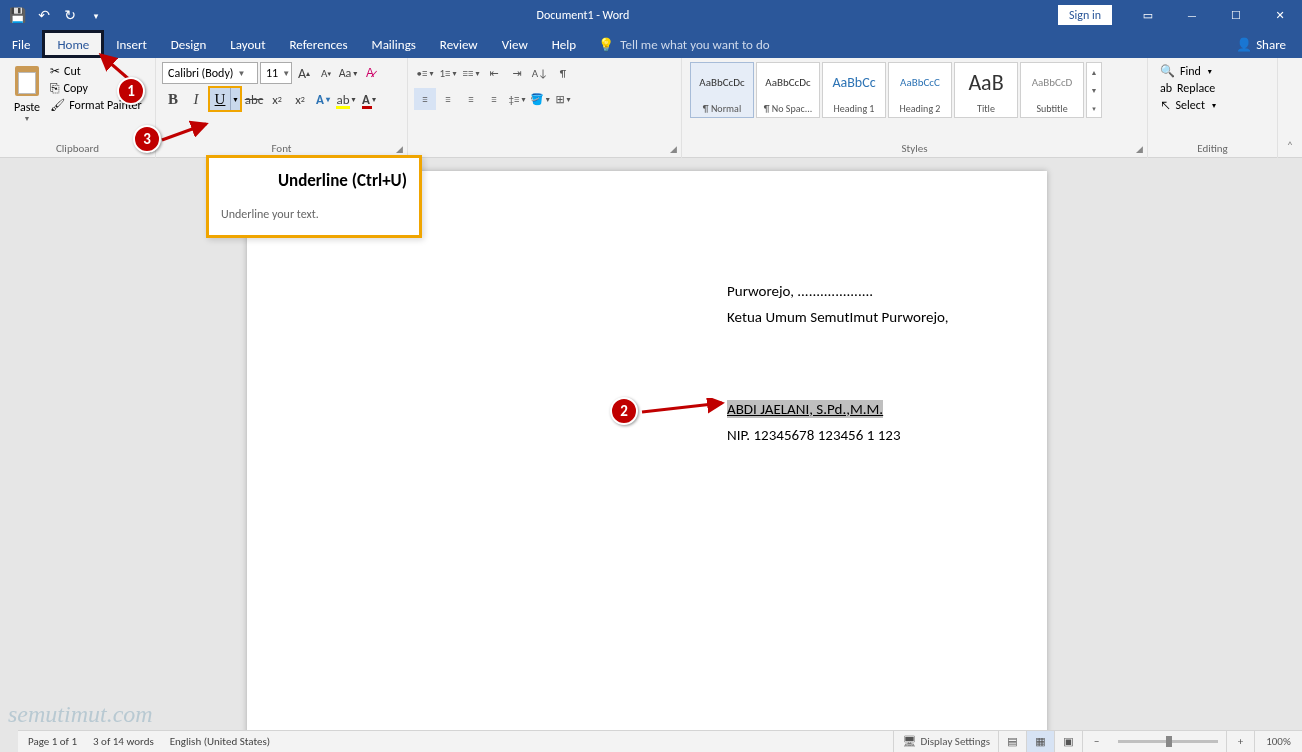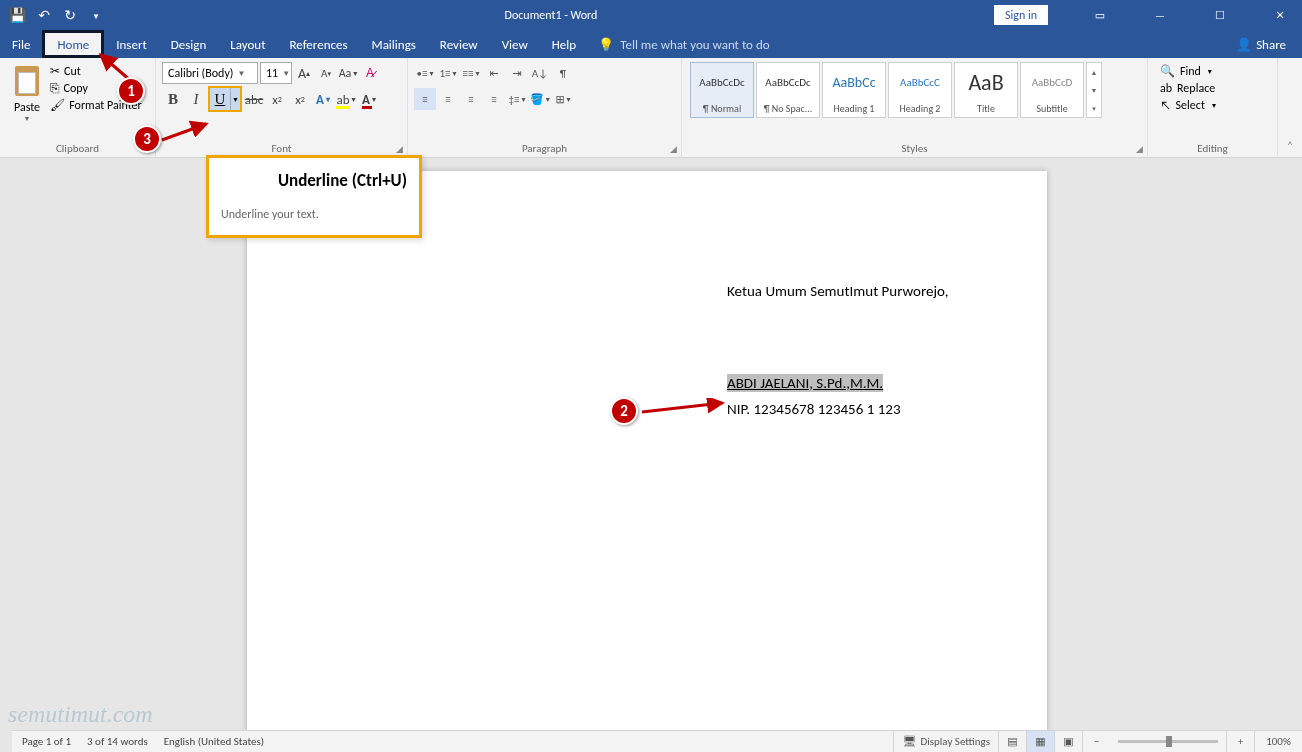--- a/index.html
+++ b/index.html
@@ -1,21 +1,21 @@
 <!DOCTYPE html>
 <html><head>
 <meta charset="utf-8">
 <style>
 * { margin:0; padding:0; box-sizing:border-box; font-family:"Segoe UI","Calibri",sans-serif; }
 body { width:1302px; height:752px; background:#e6e6e6; position:relative; overflow:hidden; font-size:12px; }
 .titlebar { height:30px; background:#2b579a; display:flex; align-items:center; color:#fff; }
 .qat { display:flex; align-items:center; gap:2px; padding-left:6px; }
 .qat-item { width:24px; height:24px; display:flex; align-items:center; justify-content:center; font-size:14px; }
 .title-center { flex:1; text-align:center; font-size:12px; }
-.win-controls { display:flex; align-items:center; gap:16px; }
+.win-controls { display:flex; align-items:center; gap:0; }
 .signin { background:#fff; color:#2b579a; font-size:12px; padding:2px 10px; margin-right:14px; border:1px solid #fff; }
 .win-btn { width:44px; height:30px; display:flex; align-items:center; justify-content:center; font-size:11px; }
 .menubar { height:28px; background:#2b579a; display:flex; align-items:center; color:#fff; position:relative; }
 .menuitem { padding:0 12px; height:28px; display:flex; align-items:center; font-size:13px; }
 .menuitem.home { color:#2b579a; background:#f3f3f3; border:3px solid #0f172a; margin:-3px 0; }
 .tellme { display:flex; align-items:center; margin-left:10px; color:#cdd8ea; font-size:13px; }
 .tellme-icon { margin-right:6px; }
 .share { margin-left:auto; margin-right:16px; display:flex; align-items:center; font-size:13px; }
 
 .ribbon { height:100px; background:#f3f3f3; border-bottom:1px solid #d4d4d4; display:flex; }
@@ -76,21 +76,21 @@
 
 .tooltip { position:absolute; left:206px; top:155px; width:216px; border:3px solid #f0a500; background:#fff; padding:12px 12px 14px 12px; box-shadow:2px 2px 6px rgba(0,0,0,0.15); z-index:50;}
 .tooltip-title { font-weight:bold; font-size:17px; margin-bottom:16px;text-align:right; }
 .tooltip-desc { font-size:12px; color:#666; }
 
 .marker { position:absolute; width:28px; height:28px; border-radius:50%; background:#c00000; border:2px solid #fff; box-shadow:1px 1px 3px rgba(0,0,0,0.4); color:#fff; font-weight:bold; display:flex; align-items:center; justify-content:center; font-size:15px; z-index:60;}
 .arrow { position:absolute; z-index:55; }
 
 .watermark { position:absolute; left:8px; bottom:24px; color:#b8c9d2; font-family:"Segoe Script","Brush Script MT",cursive; font-size:24px; font-style:italic; }
 
-.statusbar { position:absolute; bottom:0; left:12px; right:0; height:22px; background:#f3f3f3; border-top:1px solid #d4d4d4; display:flex; align-items:center; font-size:11px; color:#444; padding:0 0 0 10px;text-align:center; }
+.statusbar { position:absolute; bottom:0; left:18px; right:0; height:22px; background:#f3f3f3; border-top:1px solid #d4d4d4; display:flex; align-items:center; font-size:11px; color:#444; padding:0 0 0 10px;text-align:center; }
 .status-seg { margin-right:16px; }
 .status-right { margin-left:auto; display:flex; align-items:center; gap:0; height:22px; }
 .sr-btn { width:28px; height:22px; display:flex; align-items:center; justify-content:center; border-left:1px solid #d4d4d4; font-size:11px; color:#555; }
 .zoom-slider { width:100px; height:3px; background:#c0c0c0; position:relative; margin:0 8px; }
 .zoom-thumb { position:absolute; left:48px; top:-4px; width:6px; height:11px; background:#888; }
 .chev { font-size:8px; margin-left:2px; }
 svg { display:block; }
 </style>
 </head>
 <body>
@@ -219,21 +219,20 @@
       <div class="prow" style="margin-top:4px;">
         <div class="pbtn" style="background:#d7e3f4;">≡</div>
         <div class="pbtn">≡</div>
         <div class="pbtn">≡</div>
         <div class="pbtn">≡</div>
         <div class="pbtn">‡≡<span class="chev">▾</span></div>
         <div class="pbtn">🪣<span class="chev">▾</span></div>
         <div class="pbtn">⊞<span class="chev">▾</span></div>
       </div>
     </div>
-    <div class="group-label">Paragraph</div>
     <div class="dlgicon">◢</div>
   </div>
 
   <div class="group stylesgroup">
     <div class="group-body">
       <div class="styles-strip">
         <div class="style-box selected">
           <div class="style-preview">AaBbCcDc</div>
           <div class="style-name">¶ Normal</div>
         </div>
@@ -293,20 +292,21 @@
 </div>
 
 <div class="tooltip">
   <div class="tooltip-title">Underline (Ctrl+U)</div>
   <div class="tooltip-desc">Underline your text.</div>
 </div>
 
 <div class="canvas-area">
   <div class="page">
     <div class="doc-content">
+      <div class="doc-line">Purworejo, ....................</div>
       <div class="doc-line">Ketua Umum SemutImut Purworejo,</div>
       <div style="height:66px;"></div>
       <div class="doc-line"><span class="selected-text">ABDI JAELANI, S.Pd.,M.M.</span></div>
       <div class="doc-line">NIP. 12345678 123456 1 123</div>
     </div>
   </div>
 </div>
 
 <div class="marker" style="left:117px; top:77px;">
     <span>1</span>

